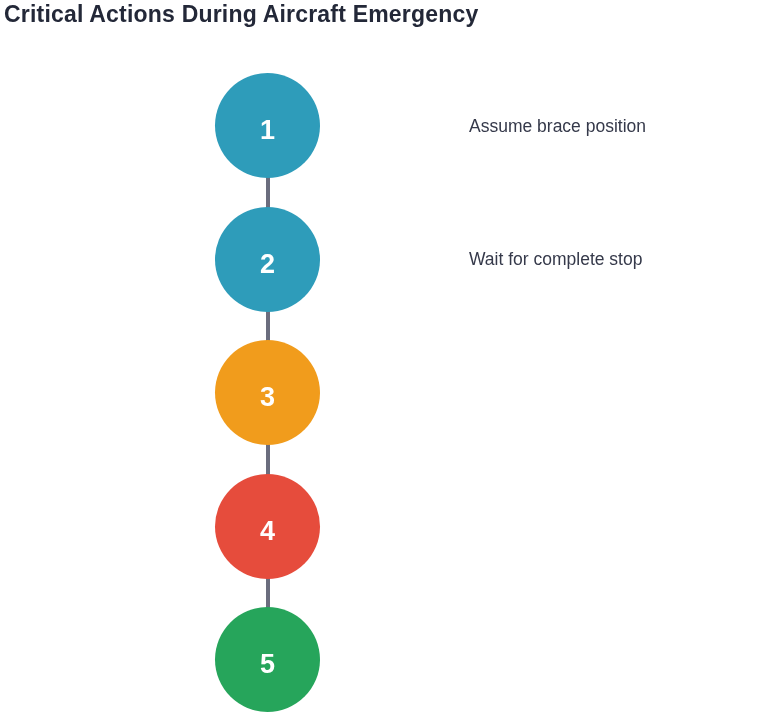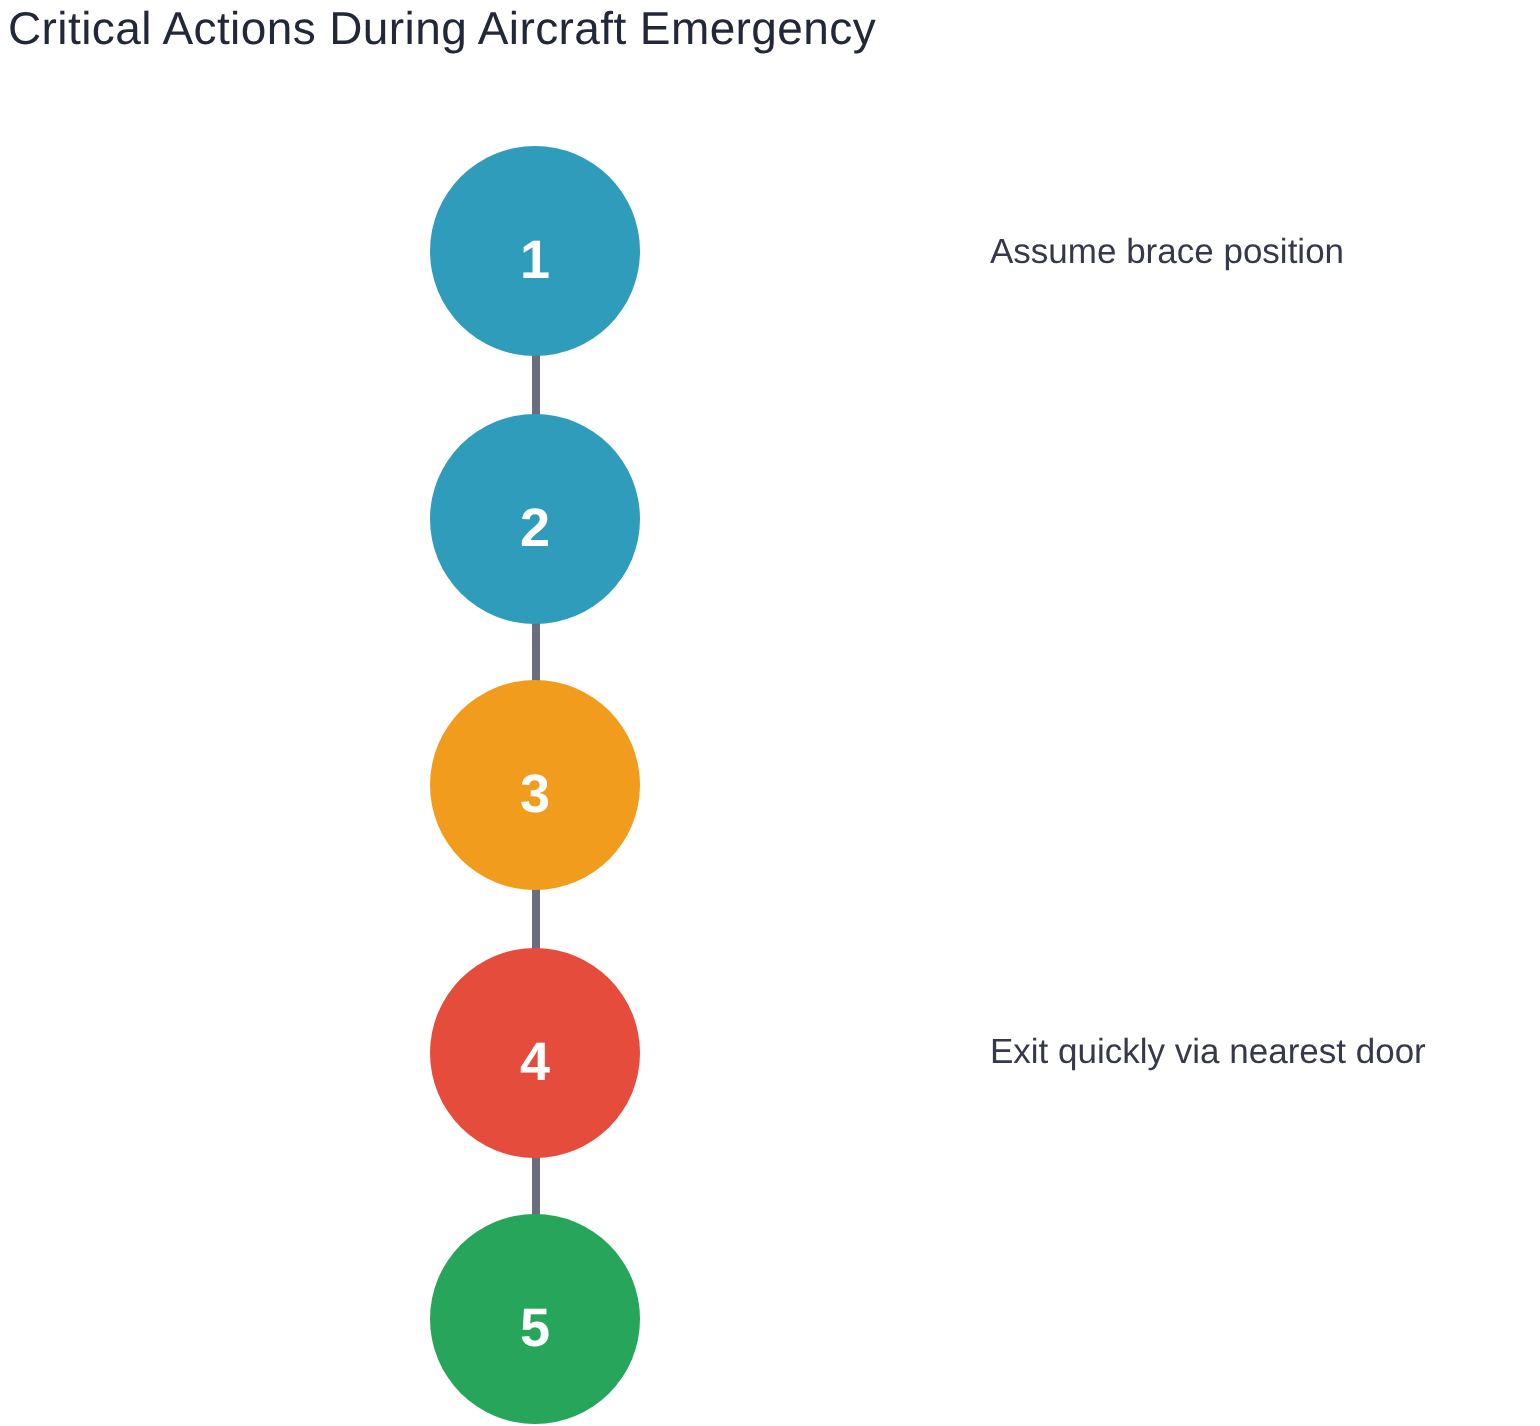--- a/index.html
+++ b/index.html
@@ -14,21 +14,21 @@
     height: 713px;
     background: var(--background, #ffffff);
     overflow: hidden;
   }
   .title {
     position: absolute;
     left: 4px;
     top: -1px;
     margin: 0;
     font-size: 23px;
-    font-weight: normal;
+    font-weight: bold;
     letter-spacing: 0.2px;
     color: var(--title_text, #232838);
     line-height: 30px;
     white-space: nowrap;
   }
   .connector {
     position: absolute;
     left: 266px;
     top: 125px;
     width: 4px;
@@ -62,54 +62,53 @@
     line-height: 1;
   }
   .label {
     position: absolute;
     left: 469px;
     top: 50%;
     transform: translateY(-50%);
     font-size: 17.5px;
     color: var(--label_text, #35394a);
     white-space: nowrap;
-    margin-left: 26px;
   }
 </style>
 </head>
 <body>
 
 <div class="canvas">
   <h1 class="title">Critical Actions During Aircraft Emergency</h1>
   <div class="connector"></div>
   <div id="steps">
   <div class="step" style="top: 73px;">
     <div class="circle" style="background: rgb(46, 156, 186);">
       <span class="num">1</span>
     </div>
     <div class="label">Assume brace position</div>
   </div>
 
   <div class="step" style="top: 206.5px;">
     <div class="circle" style="background: rgb(46, 156, 186);">
       <span class="num">2</span>
     </div>
+    <div class="label">Wait for complete stop</div>
   </div>
 
   <div class="step" style="top: 340px;">
     <div class="circle" style="background: rgb(241, 156, 28);">
       <span class="num">3</span>
     </div>
   </div>
 
   <div class="step" style="top: 473.5px;">
     <div class="circle" style="background: rgb(230, 76, 60);">
       <span class="num">4</span>
     </div>
-    <div class="label">Exit quickly via nearest door</div>
   </div>
 
   <div class="step" style="top: 607px;">
     <div class="circle" style="background: rgb(38, 165, 91);">
       <span class="num">5</span>
     </div>
   </div>
 </div>
 </div>
 

